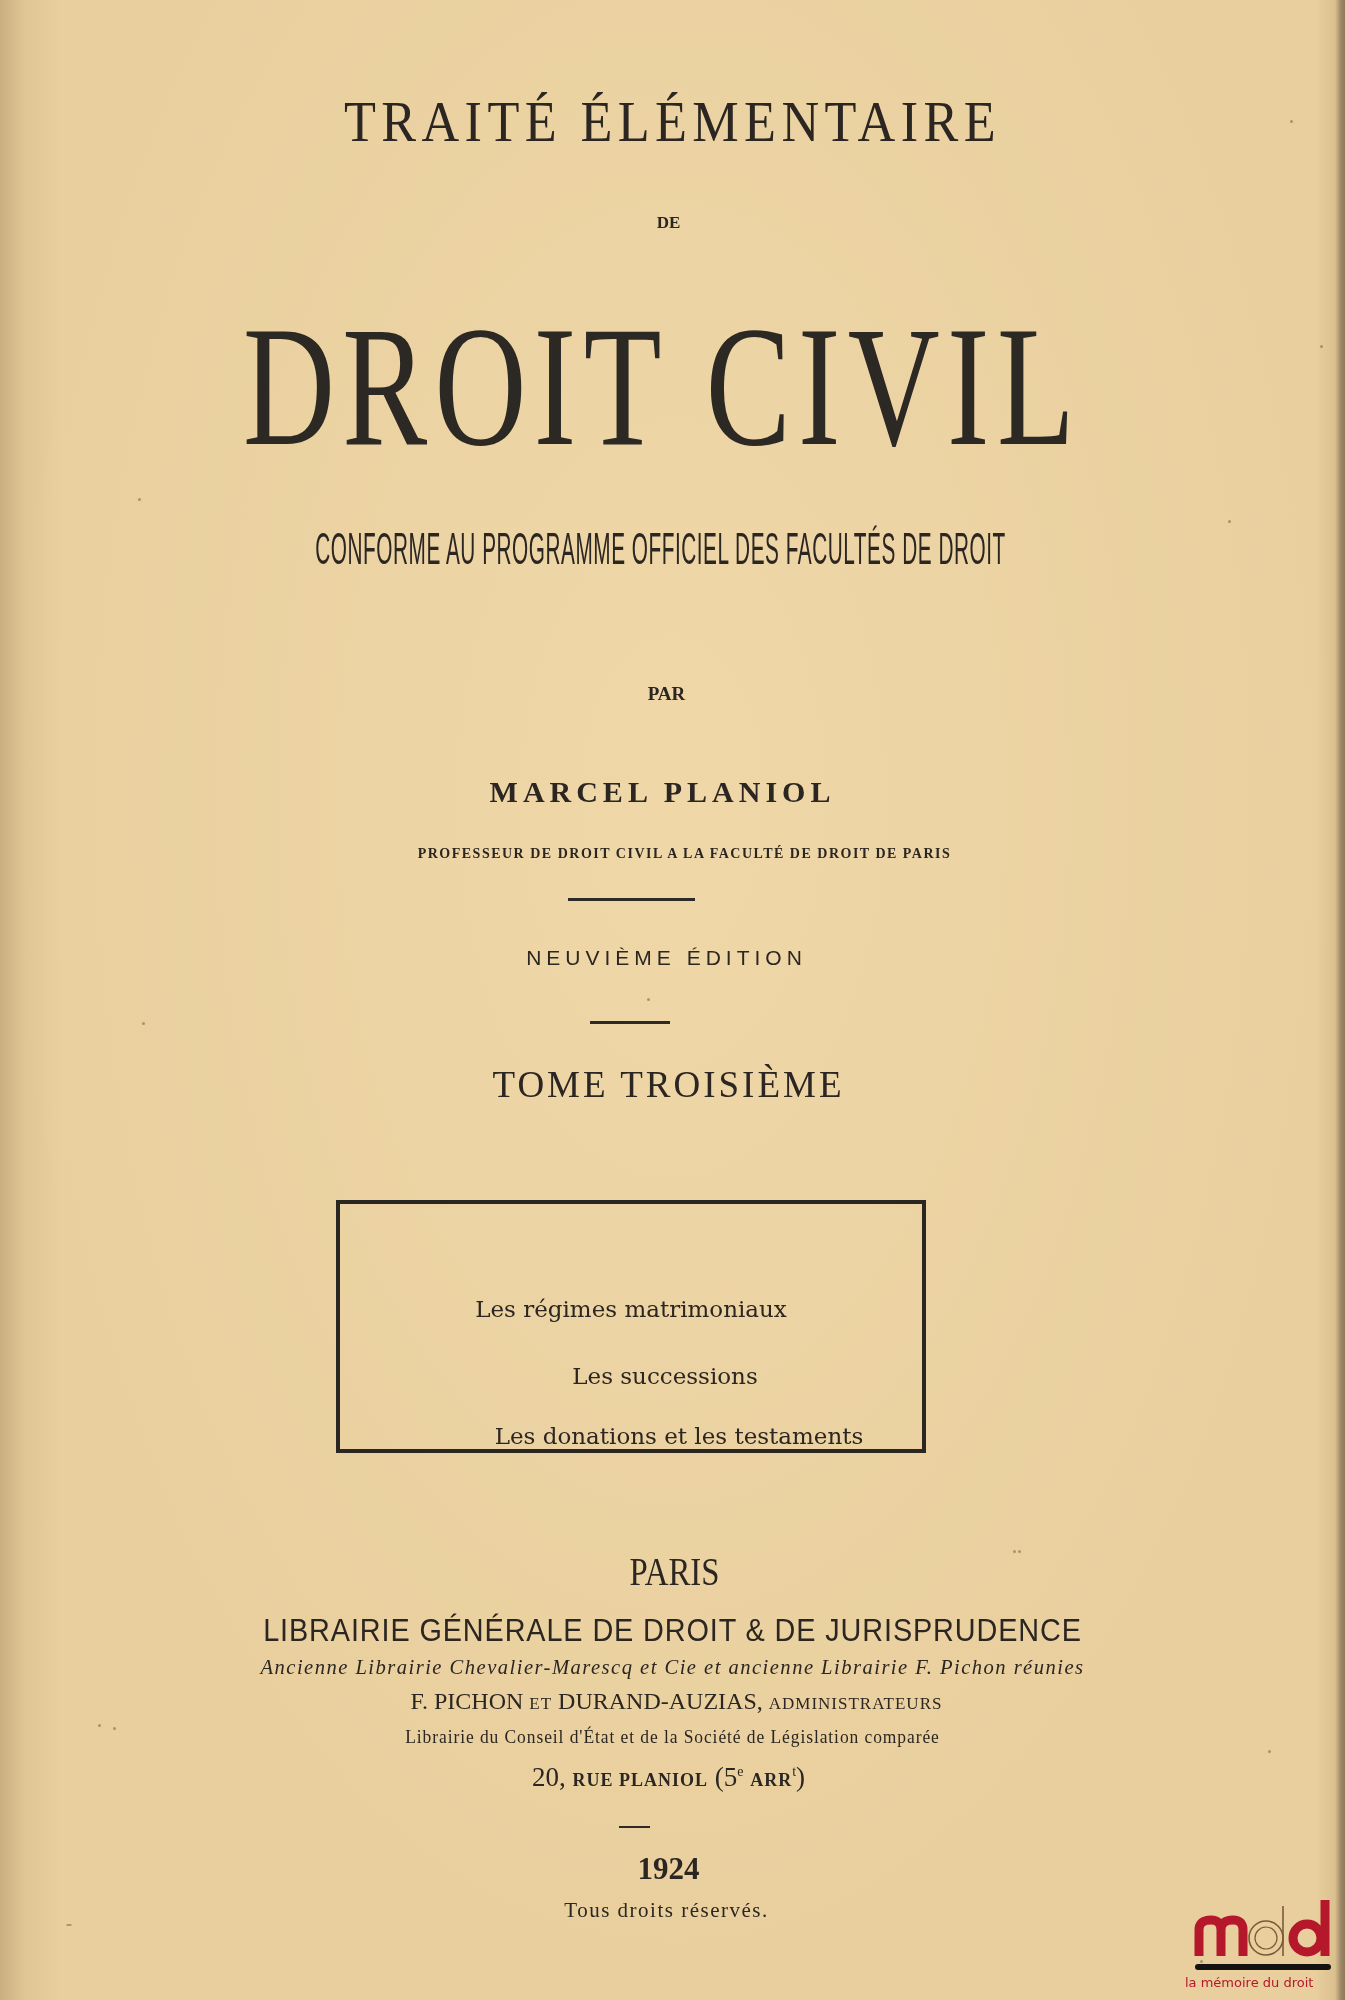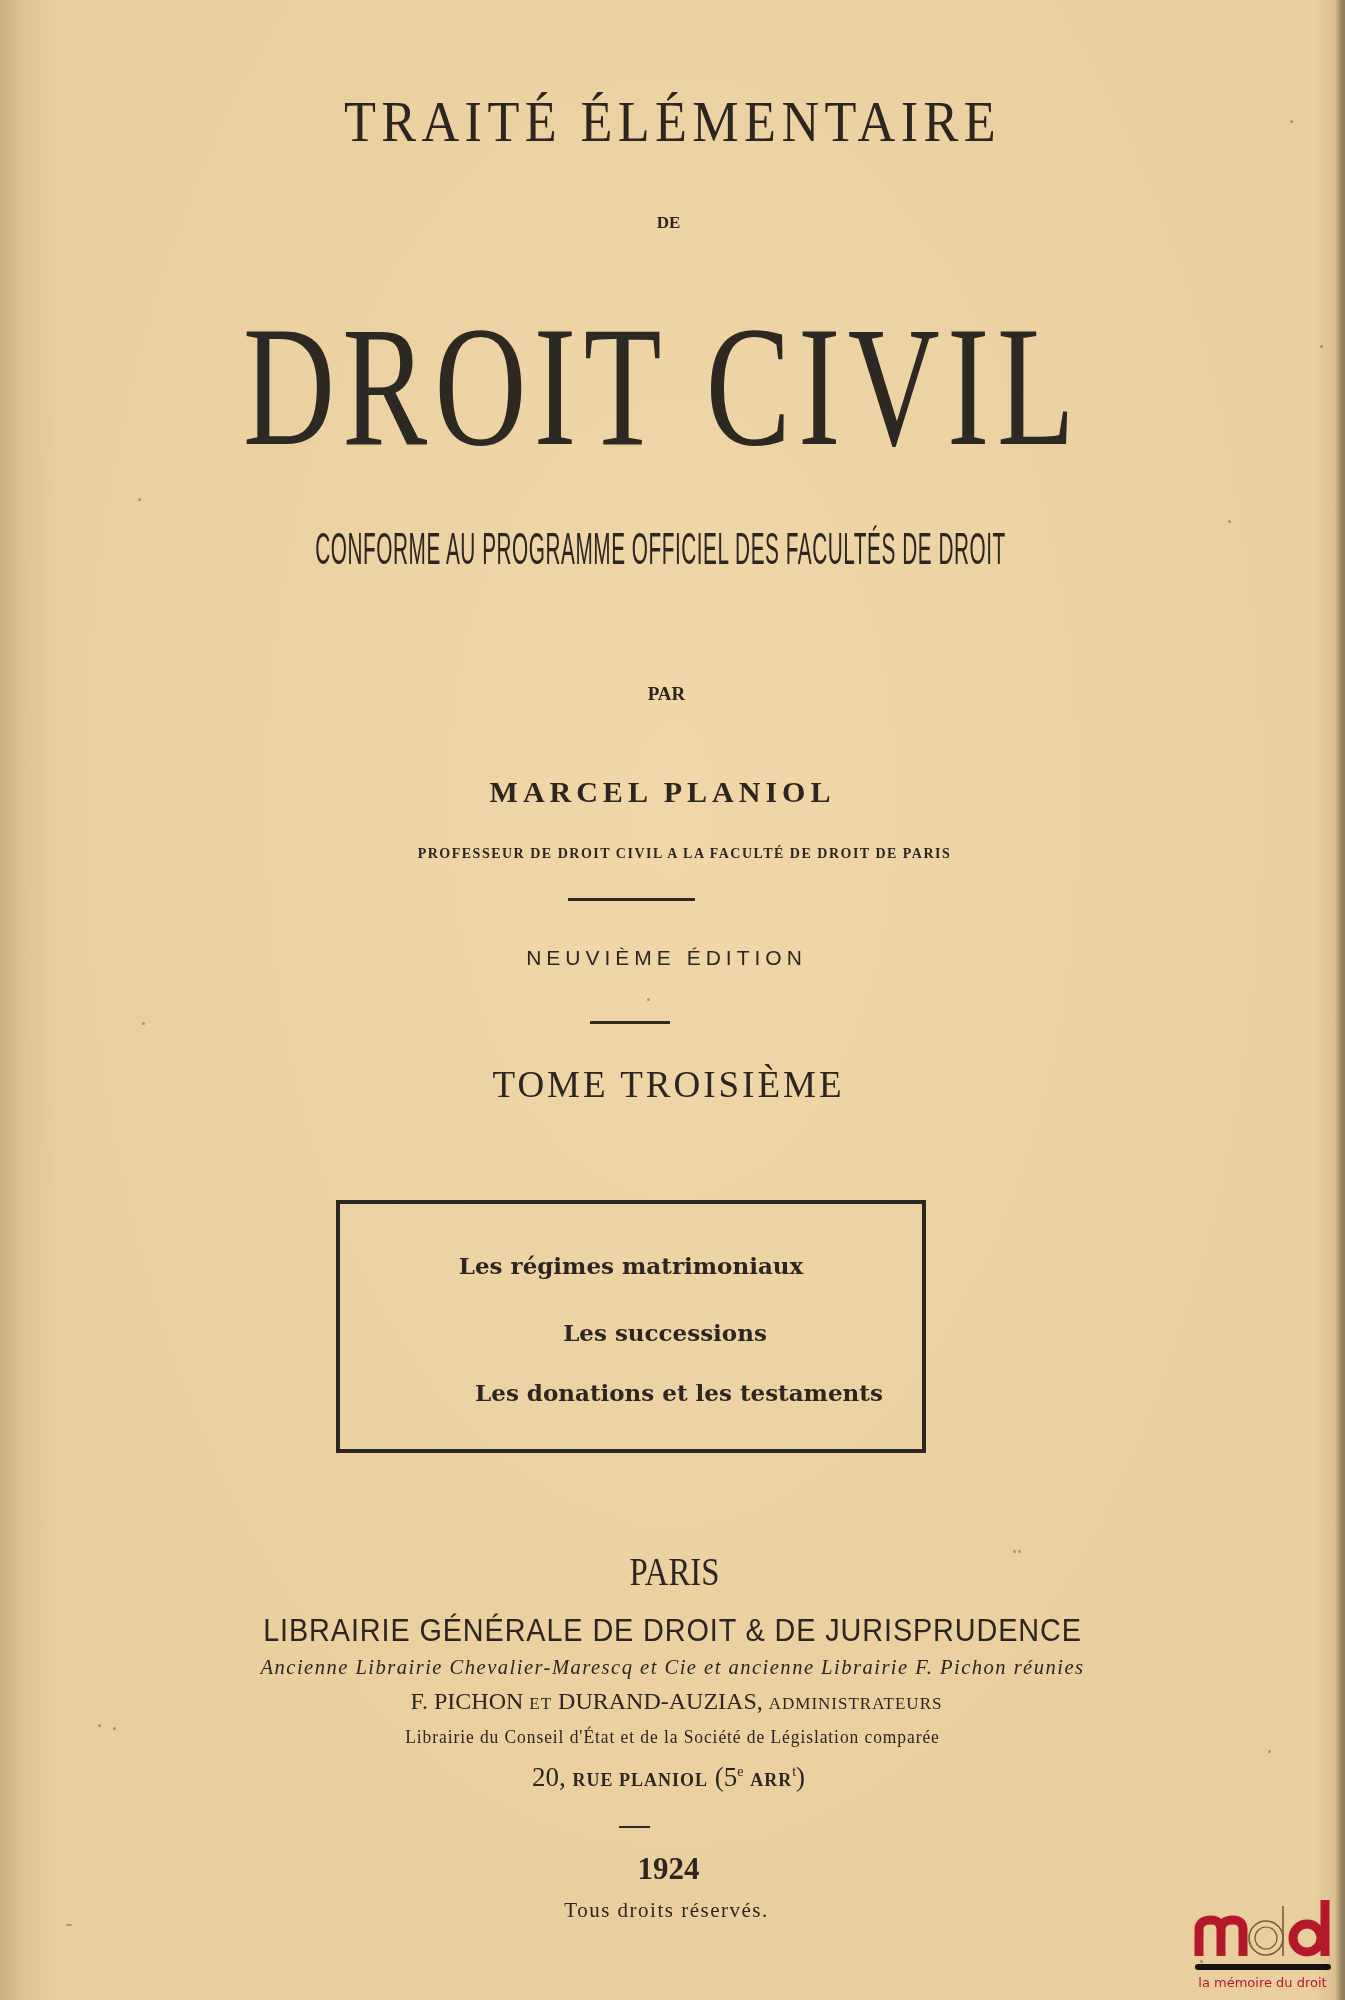--- a/index.html
+++ b/index.html
@@ -116,23 +116,24 @@
       height: 253px;
       border: 4px solid #2a2622;
       box-sizing: border-box;
     }
     .box-line {
       position: absolute;
       left: 0;
       width: 100%;
       text-align: center;
       font-size: 23px;
-      font-weight: bold;
+      font-weight: normal;
       font-family: "DejaVu Serif", "Liberation Serif", serif;
       white-space: nowrap;
+      margin-top: 44px;
     }
     .box-line.l1 { top: 48px; }
     .box-line.l2 { top: 115px; padding-left: 34px; }
     .box-line.l3 { top: 175px; padding-left: 48px; }
     .t-paris {
       top: 1548px;
       font-size: 40px;
       transform: scaleX(0.82);
       left: 2px;
     }
@@ -196,21 +197,20 @@
       left: 1185px;
       top: 1892px;
       width: 155px;
       height: 108px;
     }
     .logo-text {
       position: absolute;
       left: 0;
       top: 83px;
       width: 155px;
-      text-align: center;
       font-family: "DejaVu Sans", "Liberation Sans", sans-serif;
       font-size: 13px;
       color: #b5182a;
       white-space: nowrap;
     }
   </style>
 </head>
 <body>
 
 <div class="page">

